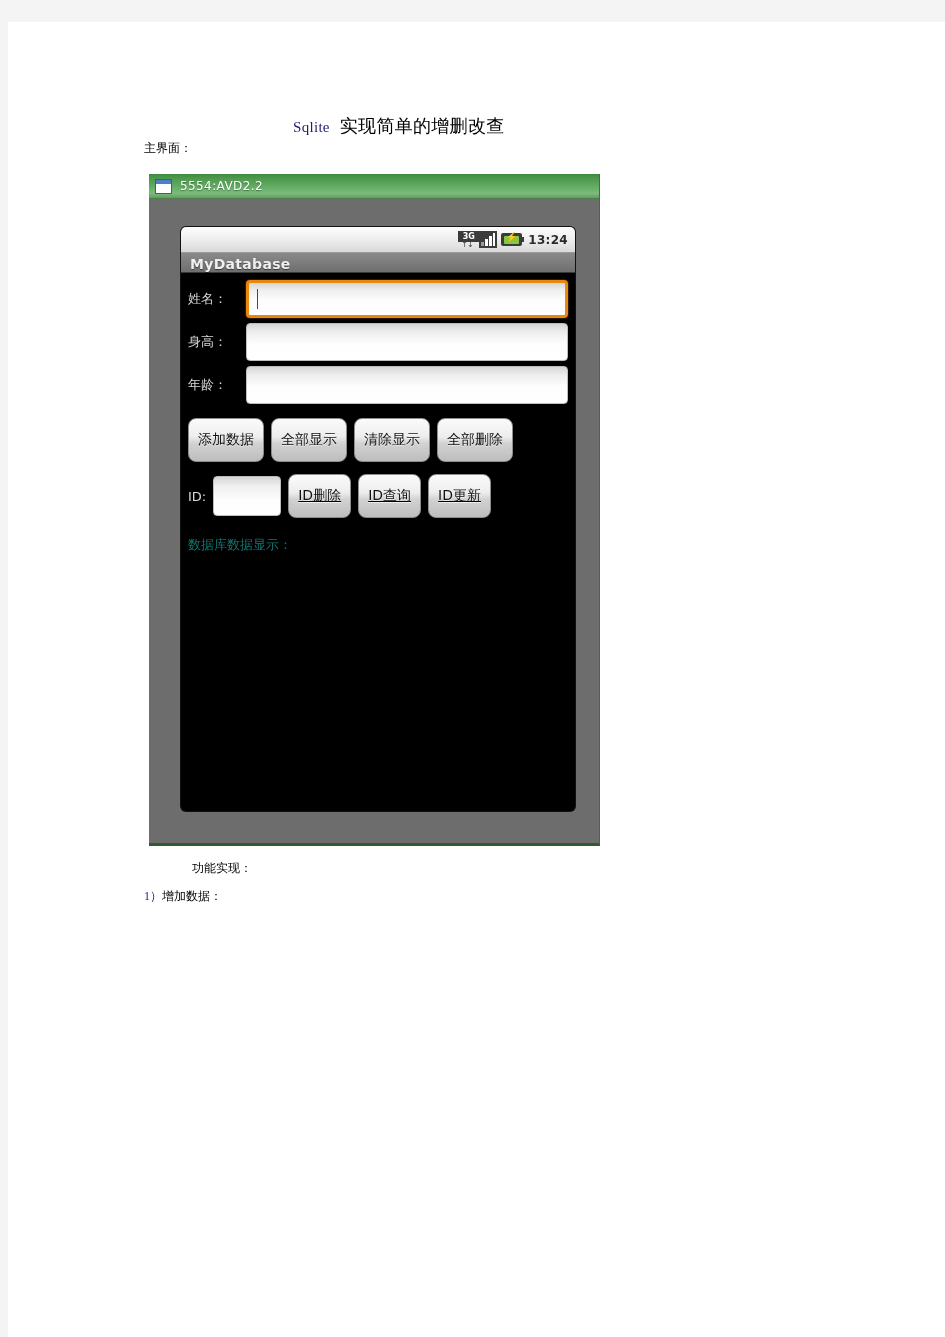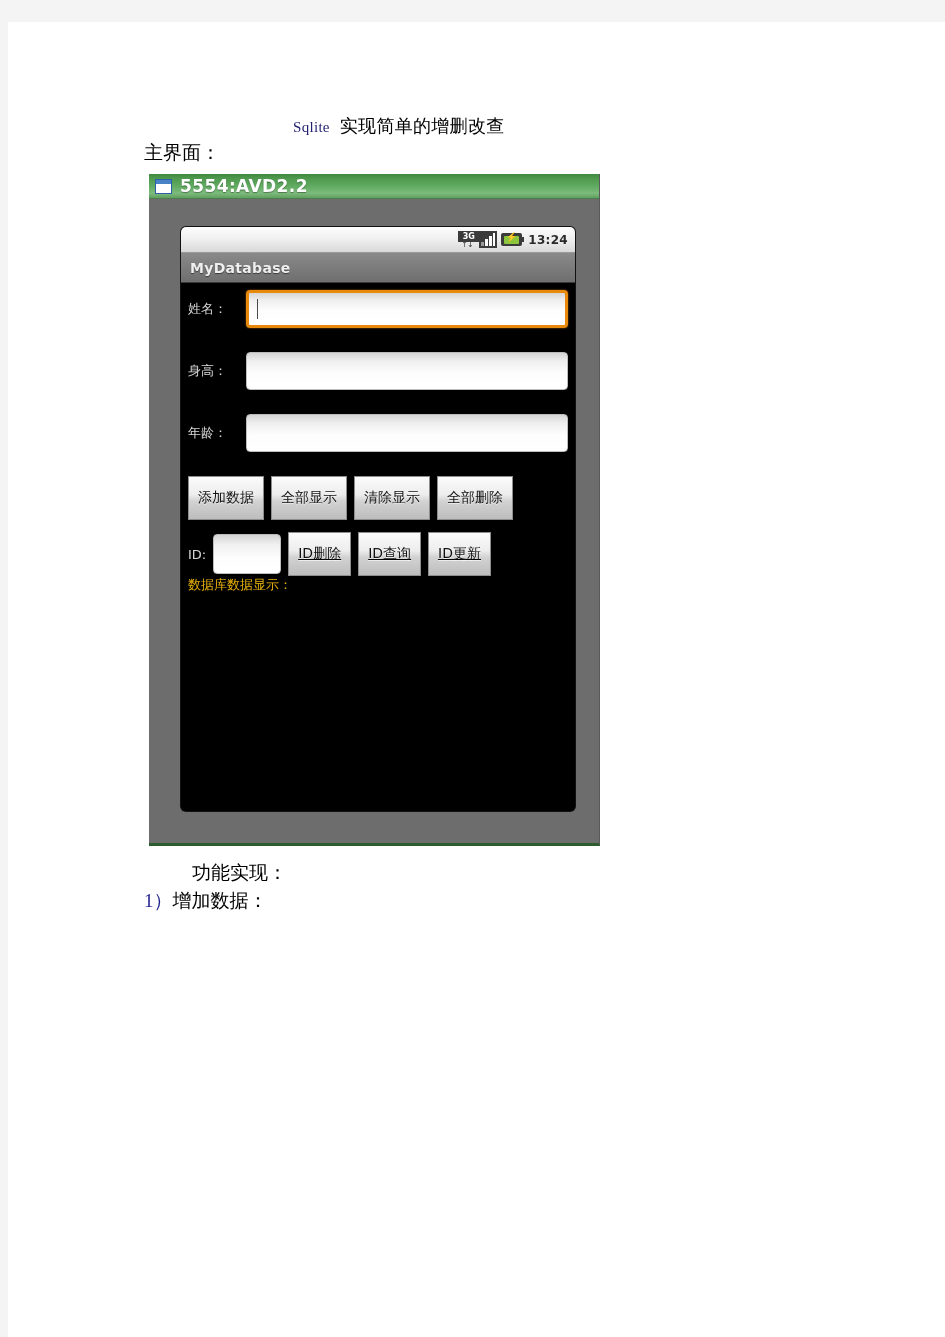--- a/index.html
+++ b/index.html
@@ -39,21 +39,21 @@
   .doc-title .cn {
     font-family: "DejaVu Sans", sans-serif;
     color: #000000;
     font-size: 18px;
     margin-left: 10px;
   }
 
   .doc-line {
     position: absolute;
     left: 136px;
-    font-size: 19px;
+    font-size: 12px;
     color: #000000;
     font-family: "DejaVu Sans", sans-serif;
     white-space: nowrap;
   }
   #line-mainui   { top: 118px; }
   #line-func     { top: 838px; margin-left: 48px; }
   #line-item1    { top: 866px; }
   #line-item1 .num {
     color: #1f1f8e;
     font-family: "Liberation Serif", serif;
@@ -94,22 +94,22 @@
   }
   #emu-winicon::before {
     content: "";
     position: absolute;
     left: 0; top: 0; right: 0;
     height: 4px;
     background: #4a82c8;
   }
   #emu-title-text {
     margin-left: 8px;
-    font-size: 17px;
-    font-weight: bold;
+    font-size: 12px;
+    font-weight: normal;
     color: #ffffff;
     font-family: "DejaVu Sans", sans-serif;
     letter-spacing: 0.4px;
     text-shadow: 0 1px 1px rgba(0,0,0,0.35);
   }
 
   
   #device-area {
     position: relative;
     height: 644px;
@@ -226,24 +226,24 @@
     margin-left: 6px;
     font-size: 12px;
     font-weight: bold;
     color: #2a2a2a;
     font-family: "DejaVu Sans", sans-serif;
     letter-spacing: 0.3px;
   }
 
   
   #app-bar {
-    height: 30px;
+    height: 20px;
     background: linear-gradient(to bottom, #8a8a8a 0%, #7c7c7c 50%, #6f6f6f 100%);
     display: flex;
-    align-items: center;
+    align-items: flex-end;
     padding-left: 9px;
     box-sizing: border-box;
     border-bottom: 1px solid #3a3a3a;
   }
   #app-bar-title {
     font-size: 14px;
     font-weight: bold;
     color: #efefef;
     font-family: "DejaVu Sans", sans-serif;
     letter-spacing: 0.3px;
@@ -254,21 +254,21 @@
   #app-body {
     background: #000000;
     height: 529px;
     padding: 7px 7px 0 7px;
     box-sizing: border-box;
   }
 
   .field-row {
     display: flex;
     align-items: center;
-    margin-bottom: 24px;
+    margin-bottom: 5px;
   }
   .field-label {
     color: #d8d8d8;
     font-size: 13px;
     font-family: "DejaVu Sans", sans-serif;
     width: 58px;
     flex: none;
     white-space: nowrap;
   }
   .edit-text {
@@ -296,21 +296,21 @@
   .btn-row {
     display: flex;
     align-items: center;
     gap: 7px;
     margin-top: 14px;
   }
   .abtn {
     min-width: 62px;
     height: 44px;
     padding: 0 9px;
-    border-radius: 0;
+    border-radius: 8px;
     background: linear-gradient(to bottom, #fbfbfb 0%, #ededed 42%, #d2d2d2 58%, #bdbdbd 100%);
     border: 1px solid #8d8d8d;
     box-sizing: border-box;
     color: #111111;
     font-size: 14px;
     font-family: "DejaVu Sans", sans-serif;
     display: flex;
     align-items: center;
     justify-content: center;
     white-space: nowrap;
@@ -334,24 +334,24 @@
     width: 68px;
     height: 40px;
     border-radius: 4px;
     background: linear-gradient(to bottom, #d5d5d5 0%, #f0f0f0 25%, #fdfdfd 60%, #ffffff 100%);
     border: 1px solid #bdbdbd;
     box-sizing: border-box;
     flex: none;
   }
 
   #display-label {
-    color: #eab308;
+    color: #0f766e;
     font-size: 13px;
     font-family: "DejaVu Sans", sans-serif;
-    margin-top: 0;
+    margin-top: 18px;
     white-space: nowrap;
   }
   #display-area {
     margin-top: 4px;
     height: 195px;
     background: #000000;
   }
 </style>
 </head>
 <body>

